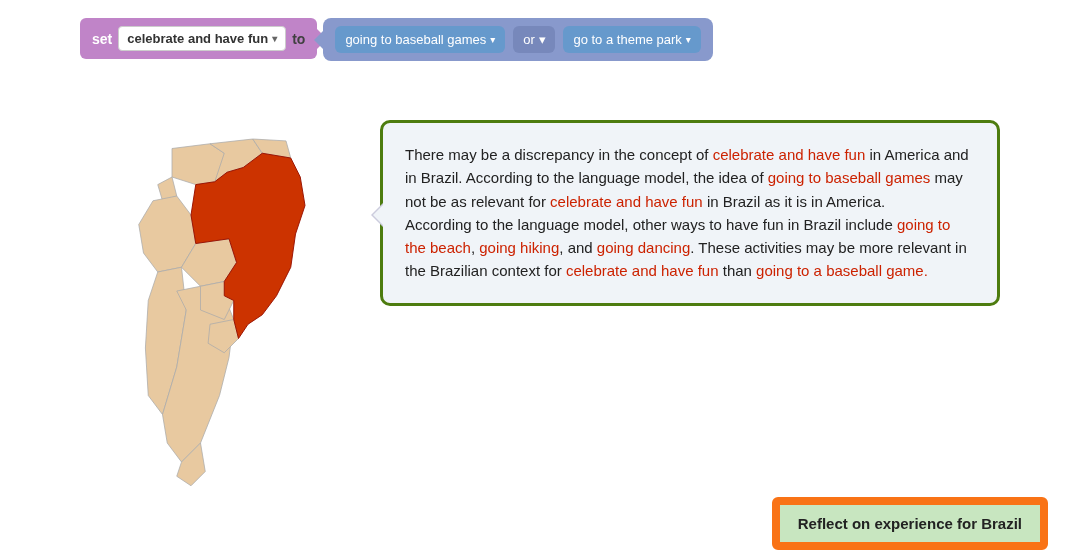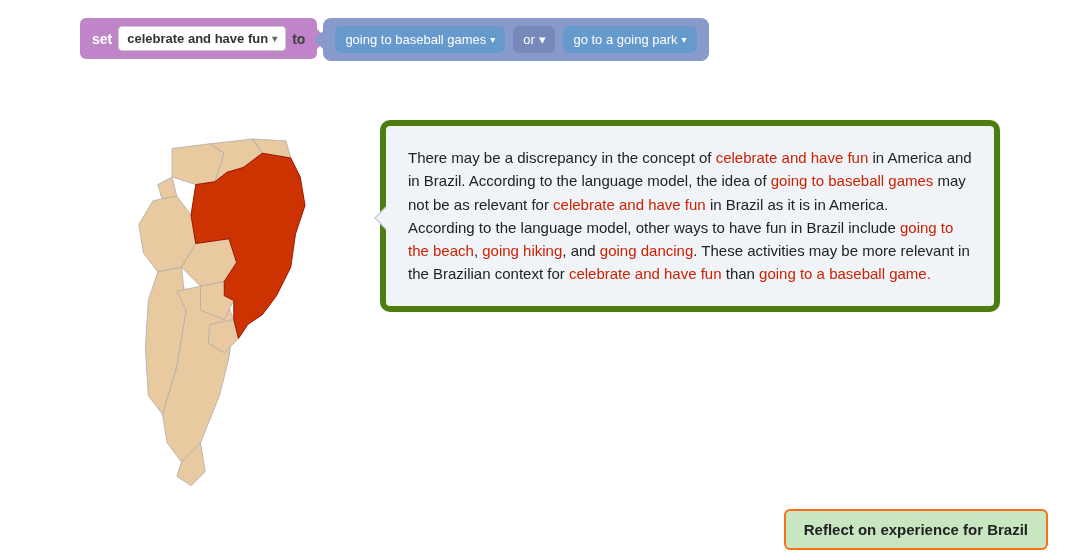--- a/index.html
+++ b/index.html
@@ -134,21 +134,21 @@
 
     .map-svg {
       width: 260px;
       height: 380px;
     }
 
     
     .text-bubble {
       background: #f0f4f8;
       border-radius: 10px;
-      border: 6px solid #4d7c0f;
+      border: 3px solid #4d7c0f;
       padding: 20px 22px;
       font-size: 15px;
       line-height: 1.55;
       color: #222;
       max-width: 620px;
       position: relative;
     }
 
     .text-bubble::before {
       content: '';
@@ -176,21 +176,21 @@
     .highlight-red { color: #cc2200; }
 
     .para-gap { margin-top: 0; }
 
     
     .reflect-btn {
       position: absolute;
       bottom: 10px;
       right: 30px;
       background: #c8e6c0;
-      border: 2px solid #f97316;
+      border: 8px solid #f97316;
       border-radius: 6px;
       padding: 10px 18px;
       font-size: 15px;
       font-weight: bold;
       color: #222;
       cursor: pointer;
     }
   </style>
 </head>
 <body>
@@ -208,21 +208,21 @@
   <div class="block-options">
     <div class="pill-blue">
       <span>going to baseball games</span>
       <span class="arrow">▾</span>
     </div>
     <div class="pill-or">
       <span>or</span>
       <span class="arrow">▾</span>
     </div>
     <div class="pill-blue">
-      <span>go to a going park</span>
+      <span>go to a theme park</span>
       <span class="arrow">▾</span>
     </div>
   </div>
 </div>
 
 <div class="main-content">
 
   <div class="map-container">
     <svg class="map-svg" viewBox="0 0 260 400" xmlns="http://www.w3.org/2000/svg">
 

